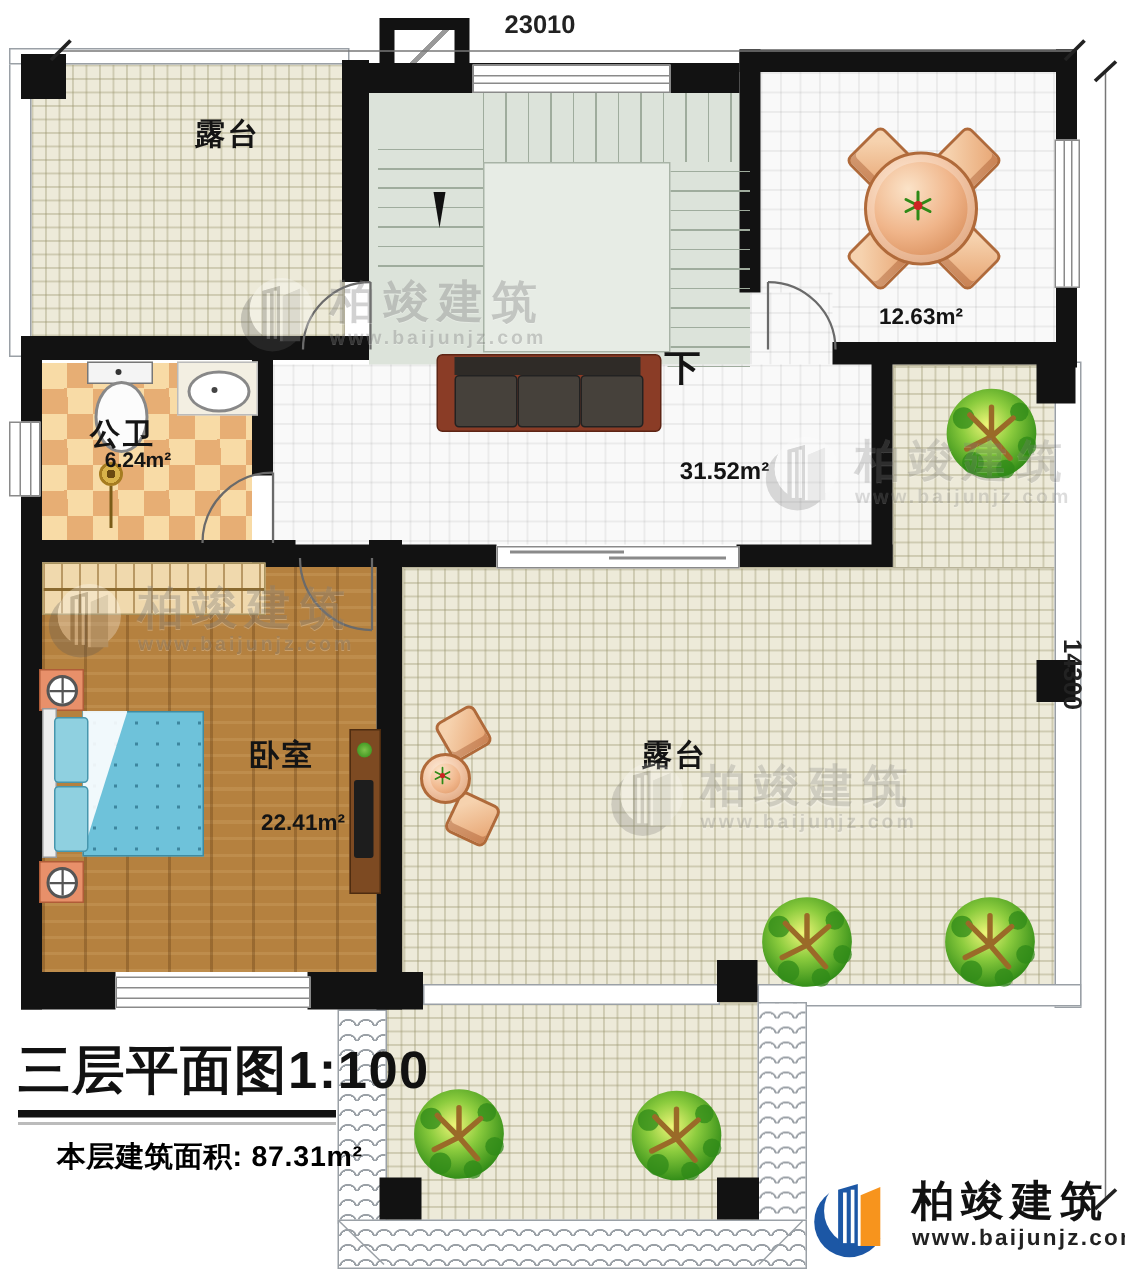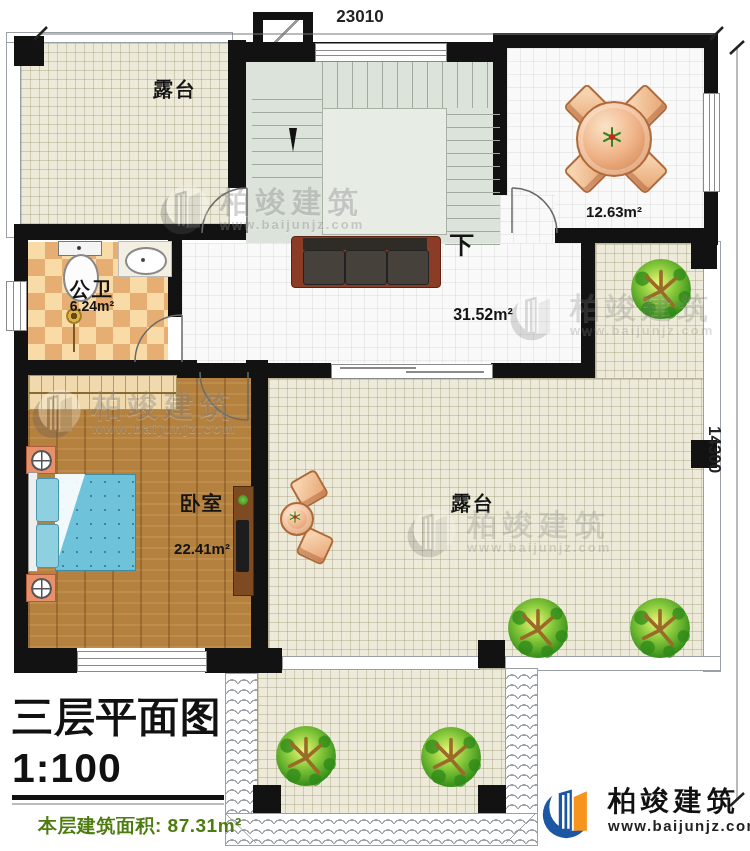--- a/index.html
+++ b/index.html
@@ -22,43 +22,43 @@
                      repeating-linear-gradient(0deg,rgba(255,225,170,.12) 0 2px,transparent 2px 11px);}
   .rail{position:absolute;background:#fff;border:1px solid #9aa0a6;}
   .scale-band{position:absolute;background-color:#fff;border:1px solid #9aa0a6;
     background-image:radial-gradient(circle at 50% 115%, #fff 5px, #9aa0a6 5px 6px, #fff 6.5px);
     background-size:12px 10px;}
   .win{position:absolute;background:#fff;border:1px solid #8a8a8a;}
   .win-h{background-image:linear-gradient(#8a8a8a,#8a8a8a),linear-gradient(#8a8a8a,#8a8a8a);
     background-repeat:no-repeat;background-size:100% 1px,100% 1px;background-position:0 35%,0 70%;}
   .win-v{background-image:linear-gradient(#8a8a8a,#8a8a8a),linear-gradient(#8a8a8a,#8a8a8a);
     background-repeat:no-repeat;background-size:1px 100%,1px 100%;background-position:35% 0,70% 0;}
-  .rlabel{position:absolute;font-weight:bold;font-size:20px;text-align:center;letter-spacing:2px;color:#141414;}
+  .rlabel{position:absolute;font-weight:bold;font-size:20px;letter-spacing:2px;color:#141414;}
   .ralabel{position:absolute;font-weight:bold;font-size:15px;text-align:center;color:#141414;}
   .dimtext{position:absolute;font-weight:bold;font-size:17px;color:#222;text-align:center;}
   .tread-v{position:absolute;background-image:repeating-linear-gradient(90deg,#9fac9d 0 1px,transparent 1px 15px);}
   .tread-h{position:absolute;background-image:repeating-linear-gradient(0deg,#9fac9d 0 1px,transparent 1px 13px);}
   .landing{position:absolute;background:#e7ece5;border:1px solid #a8b3a6;}
   .round-table{position:absolute;border-radius:50%;border:2px solid #b06a3a;
     background:radial-gradient(circle at 38% 32%,#fbe3c8,#f0b58a 45%,#d98f5c 78%,#c87f4e);
     box-shadow:inset 0 0 0 5px rgba(255,255,255,.28);}
   .chair{position:absolute;border:2px solid #b06a3a;border-radius:5px;
     background:linear-gradient(135deg,#f6d2ae 20%,#e7a370);
     box-shadow:inset 0 -5px 0 rgba(150,70,30,.35);}
   .tree{position:absolute;pointer-events:none;}
   .wm{position:absolute;display:flex;align-items:center;gap:8px;color:#7d7d7d;opacity:.34;
       text-shadow:0 1px 0 rgba(255,255,255,.7);pointer-events:none;}
   .wm svg{filter:grayscale(100%) brightness(1.1);opacity:.8;}
   .wm-name{font-size:30px;font-weight:bold;letter-spacing:6px;line-height:1.05;}
   .wm-url{font-size:13px;font-weight:bold;letter-spacing:2px;}
   .titleblock{position:absolute;left:12px;top:690px;width:300px;}
-  .tb-line1{font-size:41px;font-weight:bold;letter-spacing:1px;color:#111;}
+  .tb-line1{font-size:35px;font-weight:bold;letter-spacing:1px;color:#111;}
   .tb-rule1{height:5px;background:#111;width:212px;margin-top:3px;}
   .tb-rule2{height:2px;background:#bbb;width:212px;margin-top:3px;}
-  .tb-row{font-size:19px;font-weight:bold;color:#4d7c0f;margin:8px 0 0 26px;letter-spacing:0.5px;}
+  .tb-row{font-size:19px;font-weight:bold;color:#000000;margin:8px 0 0 26px;letter-spacing:0.5px;}
   .brand{position:absolute;left:540px;top:780px;display:flex;align-items:center;gap:8px;}
   .brand-name{font-size:28px;font-weight:bold;letter-spacing:5px;color:#111;line-height:1.1;}
   .brand-url{font-size:15px;font-weight:bold;letter-spacing:1.5px;color:#222;}
   .arrow-down{position:absolute;width:0;height:0;border-left:4px solid transparent;
     border-right:4px solid transparent;border-top:24px solid #111;}
   .lamp{position:absolute;background:
     linear-gradient(#555,#555) center/100% 1.5px no-repeat,
     linear-gradient(#555,#555) center/1.5px 100% no-repeat,#fff;
     border:2px solid #555;border-radius:50%;}
   .sideT{position:absolute;background:#e8906a;border:1px solid #b05c38;}

